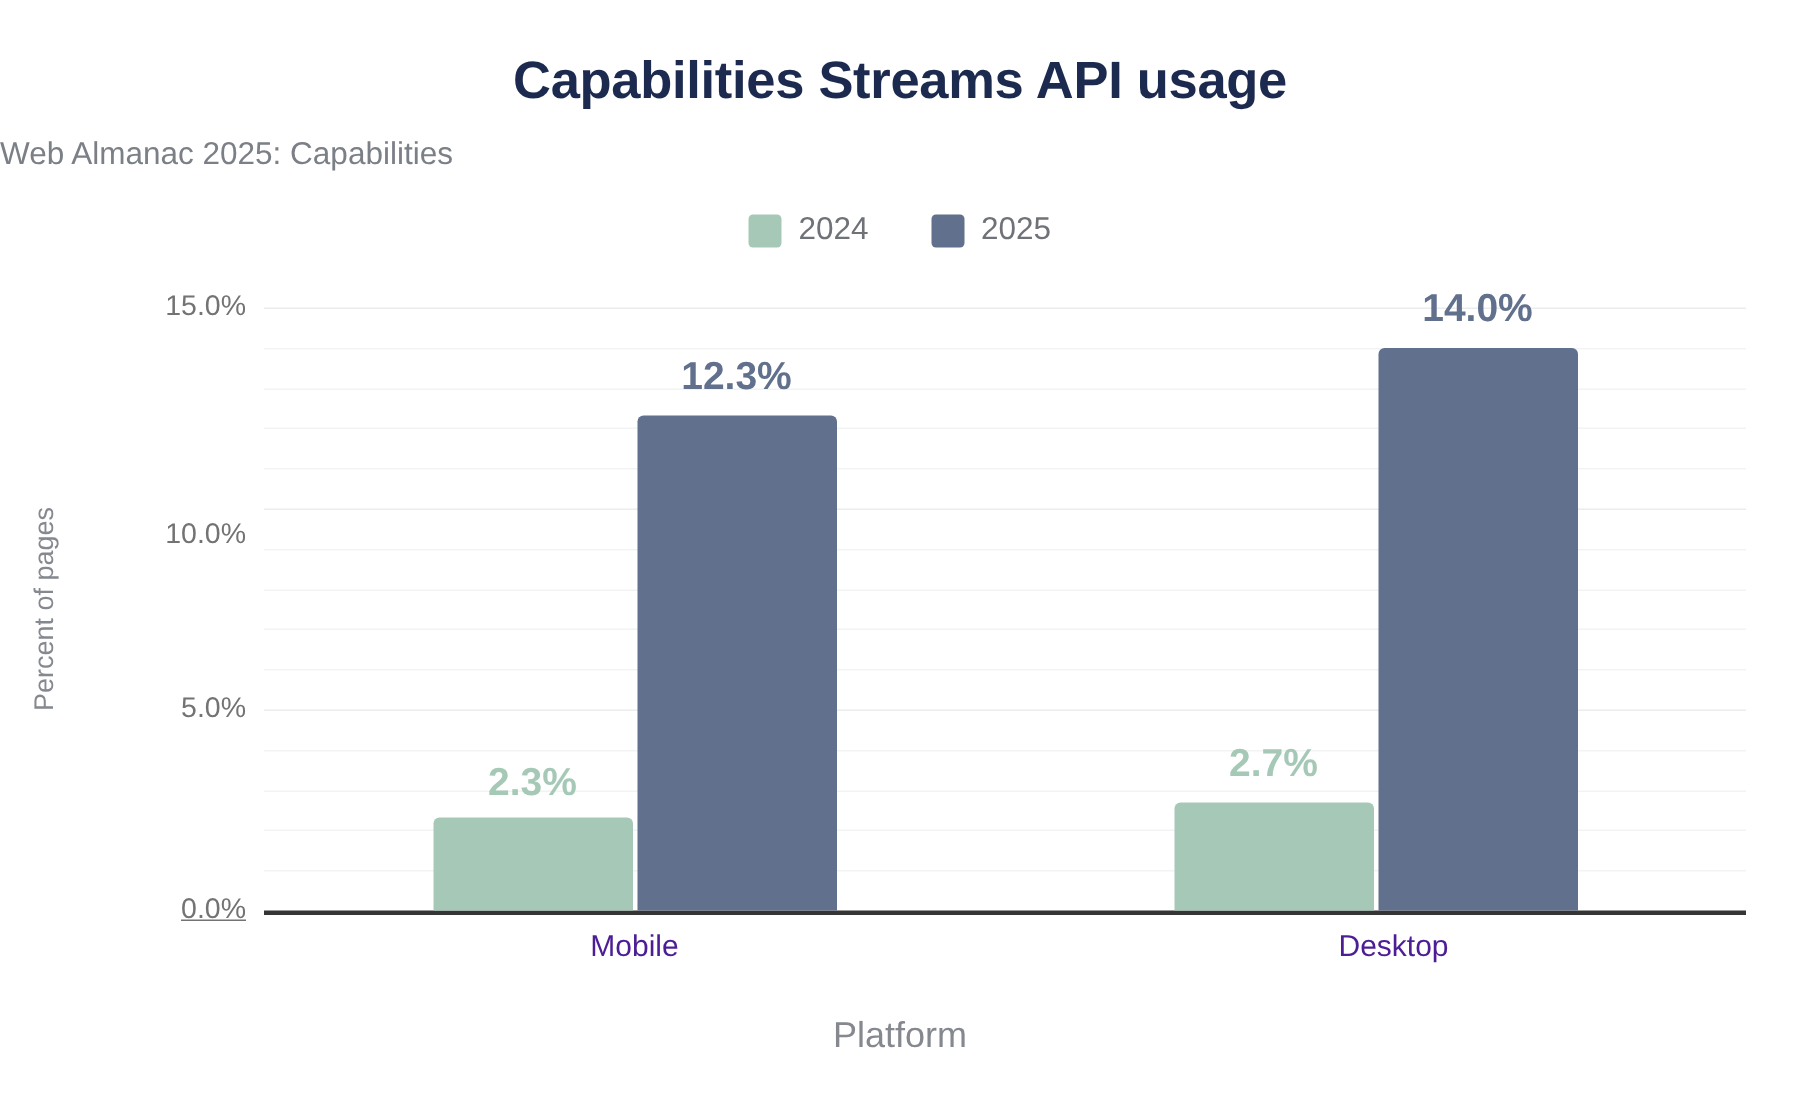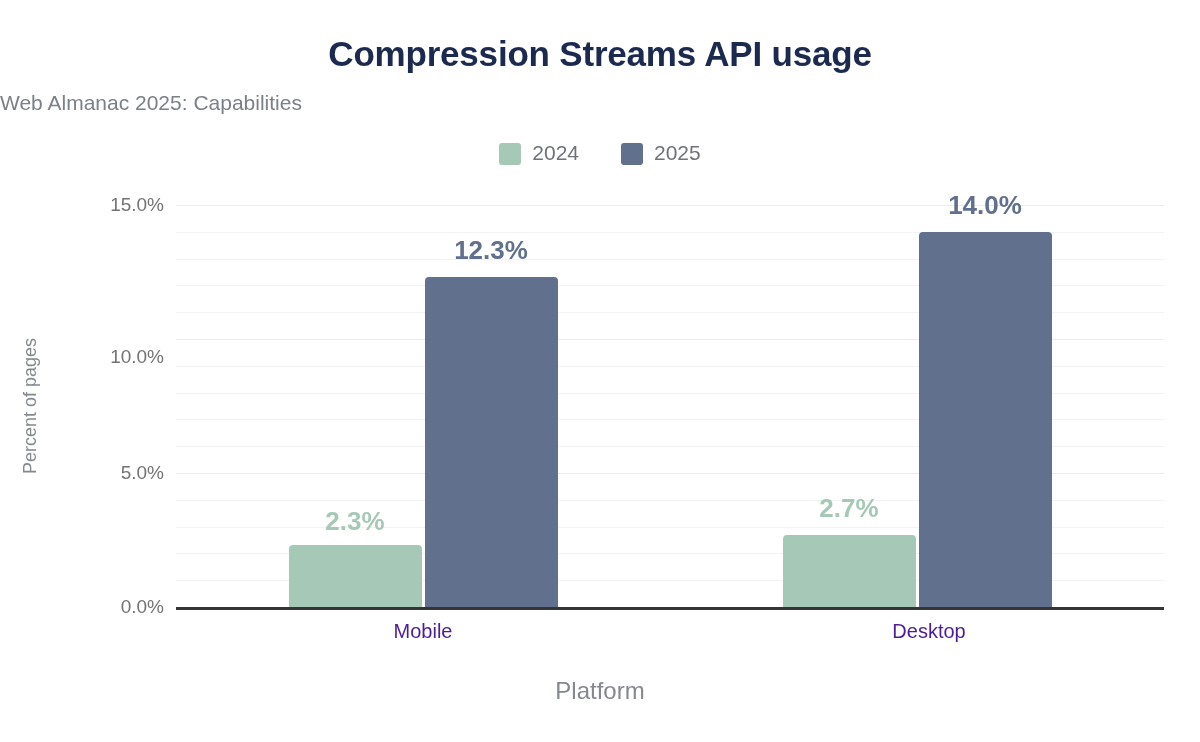--- a/index.html
+++ b/index.html
@@ -164,21 +164,21 @@
     font-size: 24px;
     color: #85898f;
     line-height: 22px;
   }
 </style>
 </head>
 <body>
 
 <div id="chart-root">
 
-  <div class="chart-title">Compression Streams API usage</div>
+  <div class="chart-title">Capabilities Streams API usage</div>
 
   <div class="chart-subtitle">Web Almanac 2025: Capabilities</div>
 
   <div class="legend">
     <div class="legend-item">
       <span class="legend-swatch" style="background: rgb(166, 201, 183);"></span>
       <span class="legend-label">2024</span>
     </div>
     <div class="legend-item">
       <span class="legend-swatch" style="background: rgb(97, 112, 140);"></span>
@@ -206,21 +206,21 @@
       <div class="bar" title="Mobile 2024: 2.3%" style="left: 112.5px; width: 133px; height: 61.64px; background: rgb(166, 201, 183);"></div>
       <div class="bar-value-label" style="left: 92.5px; width: 173px; top: 301px; color: rgb(166, 201, 183);">2.3%</div>
       <div class="bar" title="Mobile 2025: 12.3%" style="left: 248.5px; width: 133px; height: 329.64px; background: rgb(97, 112, 140);"></div>
       <div class="bar-value-label" style="left: 228.5px; width: 173px; top: 30.36px; color: rgb(97, 112, 140);">12.3%</div>
       <div class="bar" title="Desktop 2024: 2.7%" style="left: 606.5px; width: 133px; height: 72.36px; background: rgb(166, 201, 183);"></div>
       <div class="bar-value-label" style="left: 586.5px; width: 173px; top: 287.64px; color: rgb(166, 201, 183);">2.7%</div>
       <div class="bar" title="Desktop 2025: 14.0%" style="left: 742.5px; width: 133px; height: 375.2px; background: rgb(97, 112, 140);"></div>
       <div class="bar-value-label" style="left: 722.5px; width: 173px; top: -15.2px; color: rgb(97, 112, 140);">14.0%</div>
     </div>
   <div class="ylabels" id="axis-layer">
-      <div class="ytick-label" style="top: 607px;">0.0%</div>
+      <div class="ytick-label" style="top: 607px; text-decoration: underline;">0.0%</div>
       <div class="ytick-label" style="top: 473px;">5.0%</div>
       <div class="ytick-label" style="top: 357px;">10.0%</div>
       <div class="ytick-label" style="top: 205px;">15.0%</div>
       <div class="xtick-label" style="left: 423px;">Mobile</div>
       <div class="xtick-label" style="left: 917px; margin-left: 12px;">Desktop</div>
     </div>
 
   <div class="y-axis-title">Percent of pages</div>
 
   <div class="x-axis-title">Platform</div>

